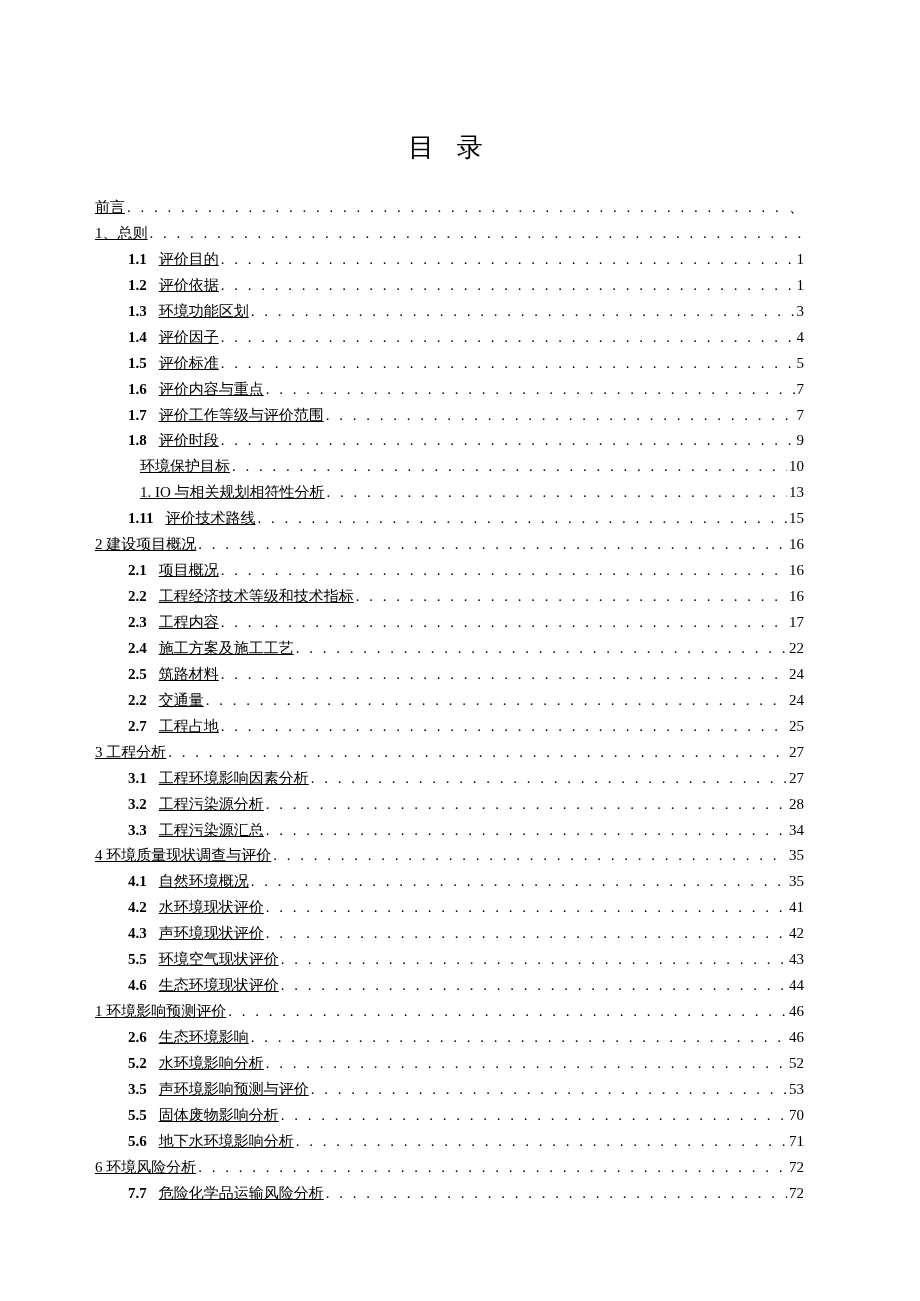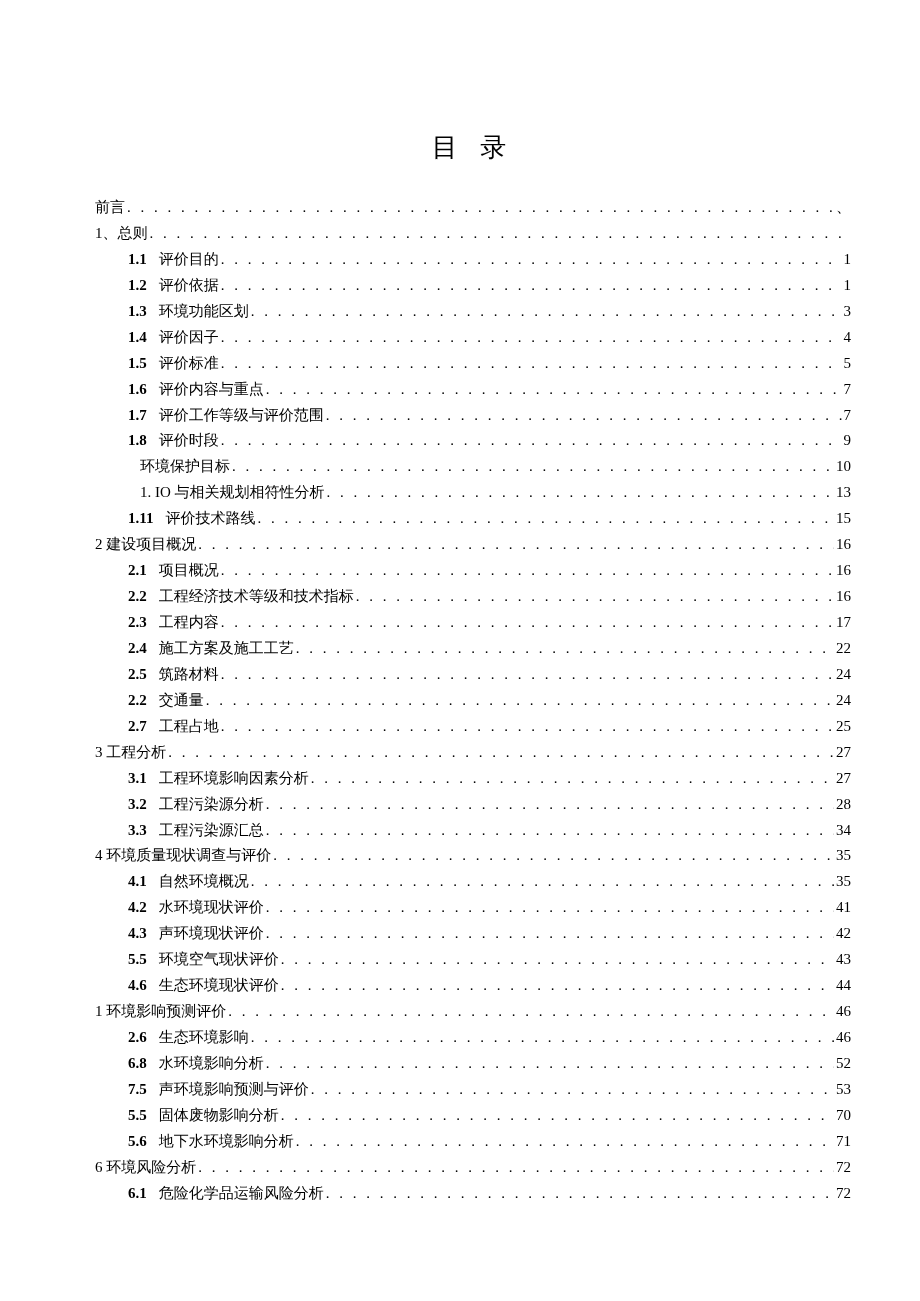--- a/index.html
+++ b/index.html
@@ -6,21 +6,21 @@
       font-family: "SimSun", "Songti SC", serif;
       background: #fff;
       margin: 0;
       padding: 0;
       width: 920px;
       height: 1301px;
       position: relative;
       color: #000;
     }
     .page {
-      padding: 130px 69px 0 95px;
+      padding: 130px 116px 0 95px;
     }
     .title {
       text-align: center;
       font-size: 26px;
       letter-spacing: 8px;
       margin-bottom: 30px;
     }
     .toc {
       font-size: 15px;
       line-height: 1.73;
@@ -33,20 +33,21 @@
     }
     .entry.level1 { padding-left: 0; }
     .entry.level2 { padding-left: 33px; }
     .num {
       flex: 0 0 auto;
       font-weight: bold;
     }
     .lbl {
       flex: 0 0 auto;
       margin-left: 12px;
+      text-decoration: underline;
     }
     .entry.level1 .lbl { margin-left: 0; }
     .dots {
       flex: 1 1 auto;
       overflow: hidden;
       margin: 0 2px;
       letter-spacing: 3px;
       color: #000;
     }
     .dots::after {
@@ -248,27 +249,27 @@
         <span class="dots"></span>
         <span class="pg">46</span>
       </div>
       <div class="entry level2">
         <span class="num">2.6</span>
         <span class="lbl">生态环境影响</span>
         <span class="dots"></span>
         <span class="pg">46</span>
       </div>
       <div class="entry level2">
-        <span class="num">6.8</span>
+        <span class="num">5.2</span>
         <span class="lbl">水环境影响分析</span>
         <span class="dots"></span>
         <span class="pg">52</span>
       </div>
       <div class="entry level2">
-        <span class="num">7.5</span>
+        <span class="num">3.5</span>
         <span class="lbl">声环境影响预测与评价</span>
         <span class="dots"></span>
         <span class="pg">53</span>
       </div>
       <div class="entry level2">
         <span class="num">5.5</span>
         <span class="lbl">固体废物影响分析</span>
         <span class="dots"></span>
         <span class="pg">70</span>
       </div>
@@ -277,19 +278,19 @@
         <span class="lbl">地下水环境影响分析</span>
         <span class="dots"></span>
         <span class="pg">71</span>
       </div>
       <div class="entry level1 nonum">
         <span class="lbl">6 环境风险分析</span>
         <span class="dots"></span>
         <span class="pg">72</span>
       </div>
       <div class="entry level2">
-        <span class="num">6.1</span>
+        <span class="num">7.7</span>
         <span class="lbl">危险化学品运输风险分析</span>
         <span class="dots"></span>
         <span class="pg">72</span>
       </div>
     </div>
 </div>
 
 </body></html>

